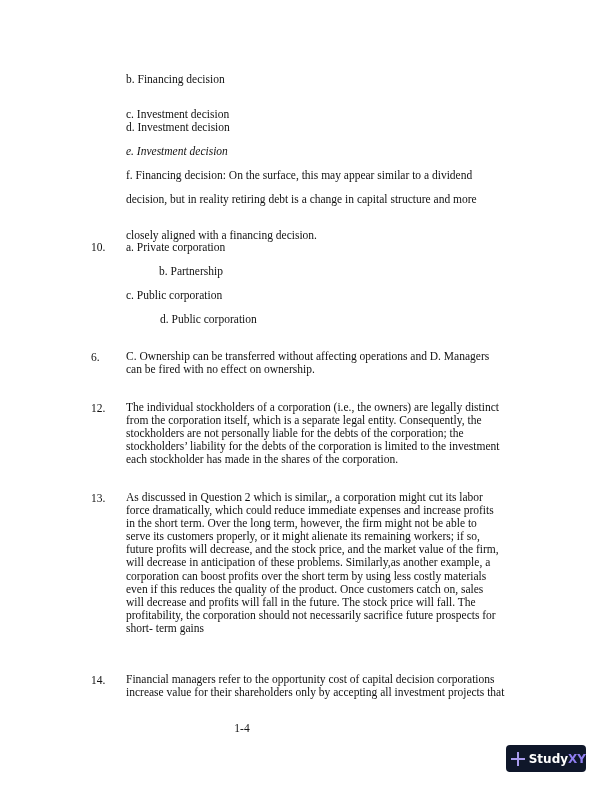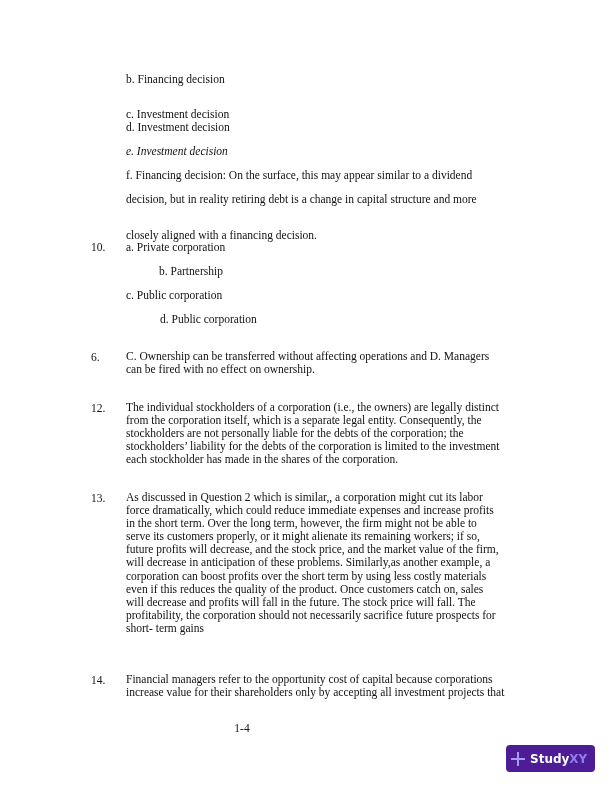--- a/index.html
+++ b/index.html
@@ -6,22 +6,22 @@
   body {
     width: 612px; height: 792px; background: #ffffff; position: relative; overflow: hidden;
     font-family: "Liberation Serif", "DejaVu Serif", serif; color: #111111; font-size: 11.5px;
   }
   .line { position: absolute; white-space: nowrap; line-height: 14px; }
   .num { position: absolute; left: 91px; line-height: 14px; }
   .para { position: absolute; left: 126px; width: 420px; line-height: 13.1px; }
   .para span { display: block; white-space: nowrap; }
   .footer { position: absolute; top: 722px; left: 0; width: 484px; text-align: center; font-size: 11.5px; }
   .badge {
-    position: absolute; left: 506px; top: 745px; width: 89px; height: 27px;
-    background: #4c1d95; border-radius: 4px; display: flex; align-items: center;
+    position: absolute; left: 506px; top: 745px; width: 80px; height: 27px;
+    background: #0f172a; border-radius: 4px; display: flex; align-items: center;
     box-sizing: border-box; padding-left: 5px;
   }
   .badge .plus { width: 14px; height: 14px; position: relative; margin-right: 5px; }
   .badge .plus::before, .badge .plus::after {
     content: ""; position: absolute; background: #a99cf0;
   }
   .badge .plus::before { left: 6px; top: 0; width: 2px; height: 14px; }
   .badge .plus::after { left: 0; top: 6px; width: 14px; height: 2px; }
   .badge .txt { font-family: "DejaVu Sans", sans-serif; font-weight: bold; font-size: 12px; color: #ffffff; }
   .badge .txt .accent { color: #8f7ef0; }
@@ -68,21 +68,21 @@
   <span>will decrease in anticipation of these problems.  Similarly,as another example,  a</span>
   <span>corporation can boost profits over the short term by using less costly materials</span>
   <span>even if this reduces the quality of the product.  Once customers catch on, sales</span>
   <span>will decrease and profits will fall in the future.  The stock price will fall.  The</span>
   <span>profitability, the corporation should not necessarily sacrifice future prospects for</span>
   <span>short- term gains</span>
 </div>
 
 <div class="num" style="top:673px;">14.</div>
 <div class="para" style="top:673px;">
-  <span>Financial managers refer to the opportunity cost of capital because corporations</span>
+  <span>Financial managers refer to the opportunity cost of capital decision corporations</span>
   <span>increase value for their shareholders only by accepting all investment projects that</span>
 </div>
 
 <div class="footer">1-4</div>
 
 <div class="badge">
   <span class="plus"></span>
   <span class="txt"><span>Study</span><span class="accent">XY</span></span>
 </div>
 

